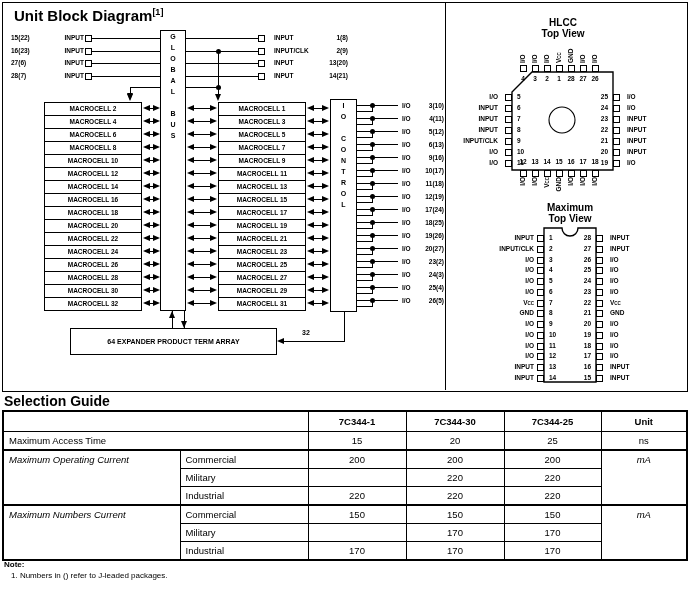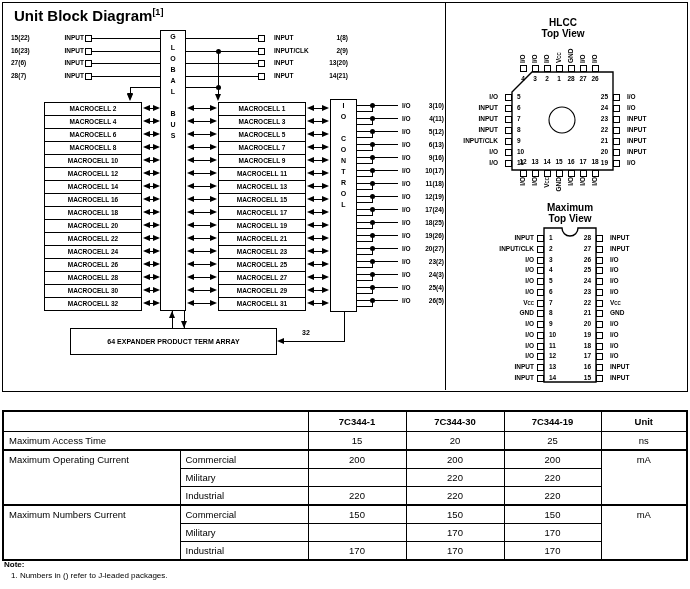--- a/index.html
+++ b/index.html
@@ -25,21 +25,21 @@
   .vsub{font-size:4.5px;}
   sup{font-size:9px;}
   #selguide{position:absolute;left:2px;top:410px;border-collapse:collapse;table-layout:fixed;
         font-size:9.5px;}
   #selguide td,#selguide th{border:1px solid #000;padding:0 5px;height:17px;line-height:17px;
         overflow:hidden;white-space:nowrap;}
   #selguide th{font-weight:bold;text-align:center;height:19px;line-height:19px;}
   #selguide{border:2px solid #000;}
   #selguide .c{text-align:center;}
   #selguide .pl{text-align:left;}
-  #selguide .top{vertical-align:top;}
+  #selguide .top{vertical-align:top;font-style:italic;}
   #selguide tr.tb td{border-bottom:2px solid #000;}
   #selguide td.tb2{border-bottom:2px solid #000;}
   .note-h{position:absolute;font-size:8px;font-weight:bold;}
   .note-t{position:absolute;font-size:8px;}
 </style>
 </head>
 <body>
 
 <div id="page">
 
@@ -575,35 +575,36 @@
       <div class="sq" style="left: 596px; top: 352.5px;"></div>
       <div class="lbl" style="left: 610px; top: 352px; width: 50px; text-align: left;">I/O</div>
       <div class="lbl" style="left: 568px; top: 363px; width: 23px; text-align: right;">16</div>
       <div class="sq" style="left: 596px; top: 363.5px;"></div>
       <div class="lbl" style="left: 610px; top: 363px; width: 50px; text-align: left;">INPUT</div>
       <div class="lbl" style="left: 568px; top: 374px; width: 23px; text-align: right;">15</div>
       <div class="sq" style="left: 596px; top: 374.5px;"></div>
       <div class="lbl" style="left: 610px; top: 374px; width: 50px; text-align: left;">INPUT</div>
     </div>
 
+  <div class="h1" style="left:4px;top:393px;font-size:14px;">Selection Guide</div>
   <table id="selguide">
     <colgroup>
       <col style="width:177px">
         <col style="width:128px">
         <col style="width:98px">
       <col style="width:98px">
         <col style="width:97px">
         <col style="width:86px">
     </colgroup>
     <tbody id="selguide-body">
         <tr>
           <td colspan="2"></td>
           <th>7C344-1</th>
           <th>7C344-30</th>
-          <th>7C344-19</th>
+          <th>7C344-25</th>
           <th>Unit</th>
         </tr>
         <tr class="tb">
           <td class="pl" colspan="2">Maximum Access Time</td>
           <td class="c">15</td>
           <td class="c">20</td>
           <td class="c">25</td>
           <td class="c">ns</td>
         </tr>
         <tr>

